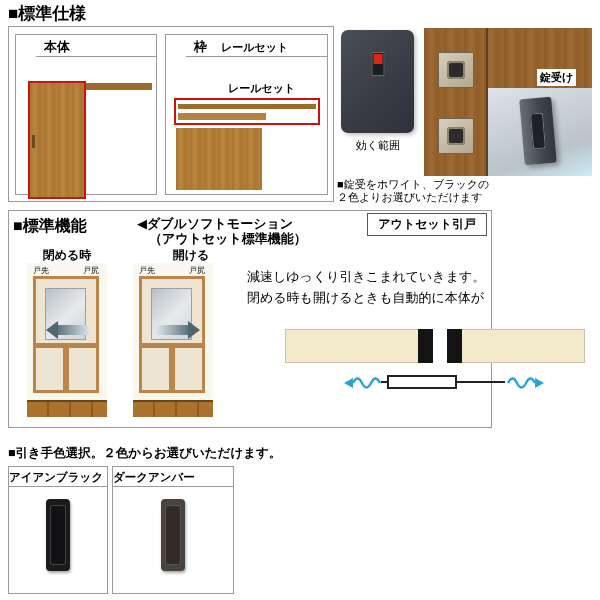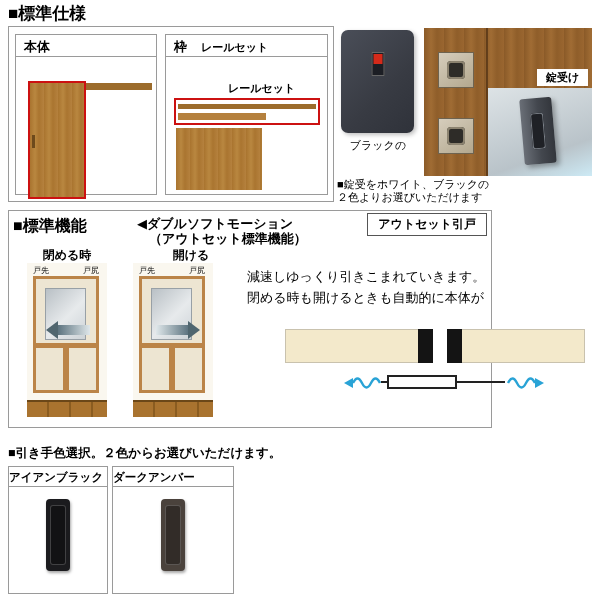--- a/index.html
+++ b/index.html
@@ -2,21 +2,21 @@
 <html><head>
 <meta charset="utf-8">
 <style>
 *{margin:0;padding:0;box-sizing:border-box;}
 html,body{width:600px;height:600px;}
 body{position:relative;background:#fff;color:#000;font-family:"Liberation Sans","DejaVu Sans",sans-serif;overflow:hidden;}
 
 
 .h-spec{position:absolute;left:8px;top:2px;font-size:17px;font-weight:bold;}
 .spec-panel{position:absolute;left:8px;top:26px;width:326px;height:176px;border:1px solid #9a9a9a;background:#fff;}
-.inner-box{position:absolute;border:1px solid #9a9a9a;background:#fff;}
+.inner-box{position:absolute;border:1px solid #9a9a9a;background:#fff;padding-left:20px;}
 .body-box{left:6px;top:7px;width:142px;height:161px;}
 .frame-box{left:156px;top:7px;width:163px;height:161px;}
 .box-head{height:22px;border-bottom:1px solid #9a9a9a;font-size:13px;font-weight:bold;padding:3px 8px;}
 .box-head .sub{font-size:11px;margin-left:14px;}
 .illus{position:absolute;left:0;top:22px;right:0;bottom:0;}
 .wood{background:repeating-linear-gradient(90deg,#a9742f 0px,#b98740 5px,#aa7530 9px,#b5813e 14px);}
 .top-rail{position:absolute;left:64px;top:26px;width:72px;height:7px;background:#9c6c2c;}
 .door-panel{position:absolute;left:12px;top:24px;width:58px;height:118px;border:2px solid #cc1111;}
 .door-handle-mark{position:absolute;left:2px;top:52px;width:3px;height:13px;background:#6d4a1c;}
 .rail-callout-label{position:absolute;left:62px;top:24px;font-size:11px;font-weight:bold;}
@@ -29,21 +29,21 @@
 .lock-indicator::before{content:"";position:absolute;left:1px;top:1px;right:1px;height:10px;background:#d42a1a;}
 .lock-caption{position:absolute;left:334px;top:138px;width:88px;text-align:center;font-size:11px;}
 .receiver-photo{position:absolute;left:424px;top:28px;width:168px;height:148px;background:repeating-linear-gradient(90deg,#8a5a28 0px,#a06c34 7px,#8f5e2a 13px,#9a6630 20px);}
 .plank-seam{position:absolute;left:62px;top:0;width:2px;height:100%;background:rgba(40,20,5,0.45);}
 .receiver-plate{position:absolute;left:14px;width:36px;height:36px;background:linear-gradient(145deg,#d6cdbc,#b3a88f);border:1px solid #6e6350;}
 .rp1{top:24px;}.rp2{top:90px;}
 .rp-slot{position:absolute;left:50%;top:50%;transform:translate(-50%,-50%);width:18px;height:18px;border-radius:4px;background:#2e2c28;box-shadow:inset 0 0 0 2px #8c8370;}
 .receiver-inset{position:absolute;left:64px;top:60px;width:104px;height:88px;background:linear-gradient(160deg,#dde3e6,#b9c3c9 70%,#cdeaf5);}
 .receiver-block{position:absolute;left:34px;top:10px;width:32px;height:66px;background:linear-gradient(90deg,#6a6f77,#43474e 55%,#33363c);border-radius:3px;transform:rotate(-5deg);box-shadow:3px 3px 5px rgba(0,0,0,0.3);}
 .rb-slot{position:absolute;left:50%;top:50%;transform:translate(-50%,-50%);width:13px;height:36px;border-radius:3px;background:#1f2126;box-shadow:inset 0 0 0 1px #7b8088;}
-.receiver-label{position:absolute;left:537px;top:69px;background:#fff;padding:1px 9px;font-size:11px;font-weight:bold;}
+.receiver-label{position:absolute;left:537px;top:69px;background:#fff;padding:1px 3px;font-size:11px;font-weight:bold;}
 .receiver-note{position:absolute;left:337px;top:178px;font-size:11px;line-height:13px;}
 
 
 .func-panel{position:absolute;left:8px;top:210px;width:484px;height:218px;border:1px solid #9a9a9a;background:#fff;}
 .h-func{position:absolute;left:4px;top:5px;font-size:16px;font-weight:bold;}
 .feature-title{position:absolute;left:128px;top:5px;font-size:13px;font-weight:bold;line-height:15px;}
 .feature-sub{padding-left:12px;}
 .badge{position:absolute;right:4px;top:2px;border:1px solid #555;background:#fff;padding:2px 10px;font-size:12px;font-weight:bold;}
 .door-diagram{position:absolute;top:36px;width:80px;height:170px;}
 .dd1{left:18px;}.dd2{left:124px;padding-left:36px;}
@@ -110,21 +110,21 @@
         <div class="rail-bar2"></div>
       </div>
       <div class="frame-door wood"></div>
     </div>
   </div>
 </div>
 
 <div class="lock-plate">
   <div class="lock-indicator"></div>
 </div>
-<div class="lock-caption">ブラックの</div>
+<div class="lock-caption">効く範囲</div>
 
 <div class="receiver-photo">
   <div class="plank-seam"></div>
   <div class="receiver-plate rp1">
     <div class="rp-slot"></div>
   </div>
   <div class="receiver-plate rp2">
     <div class="rp-slot"></div>
   </div>
   <div class="receiver-inset">

